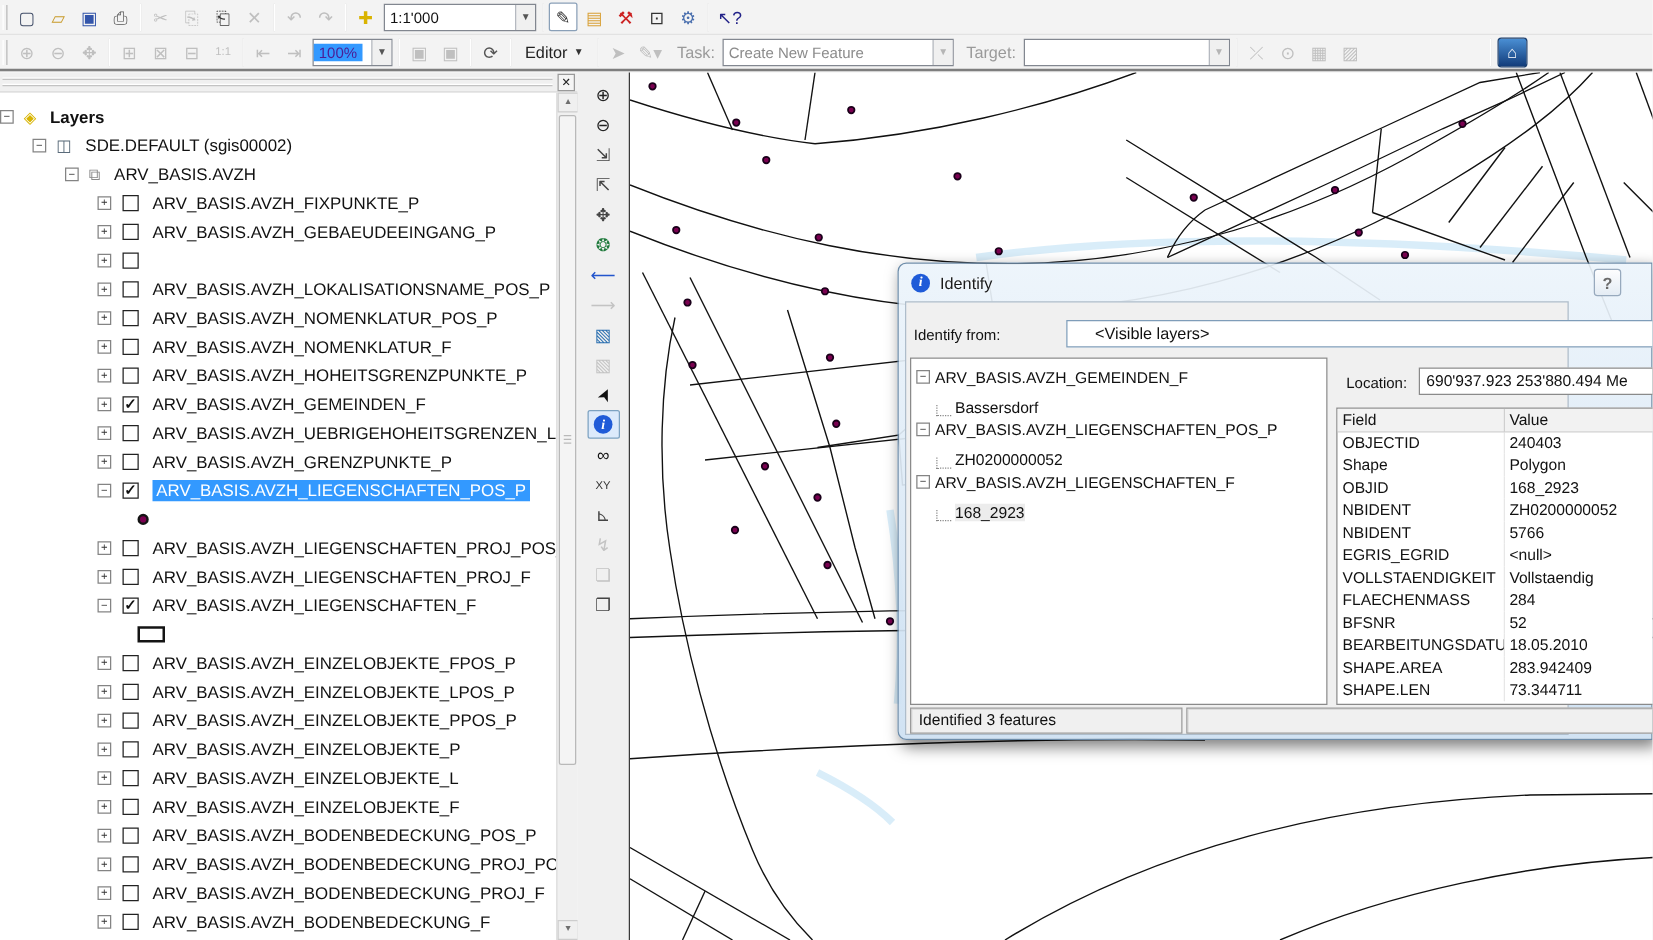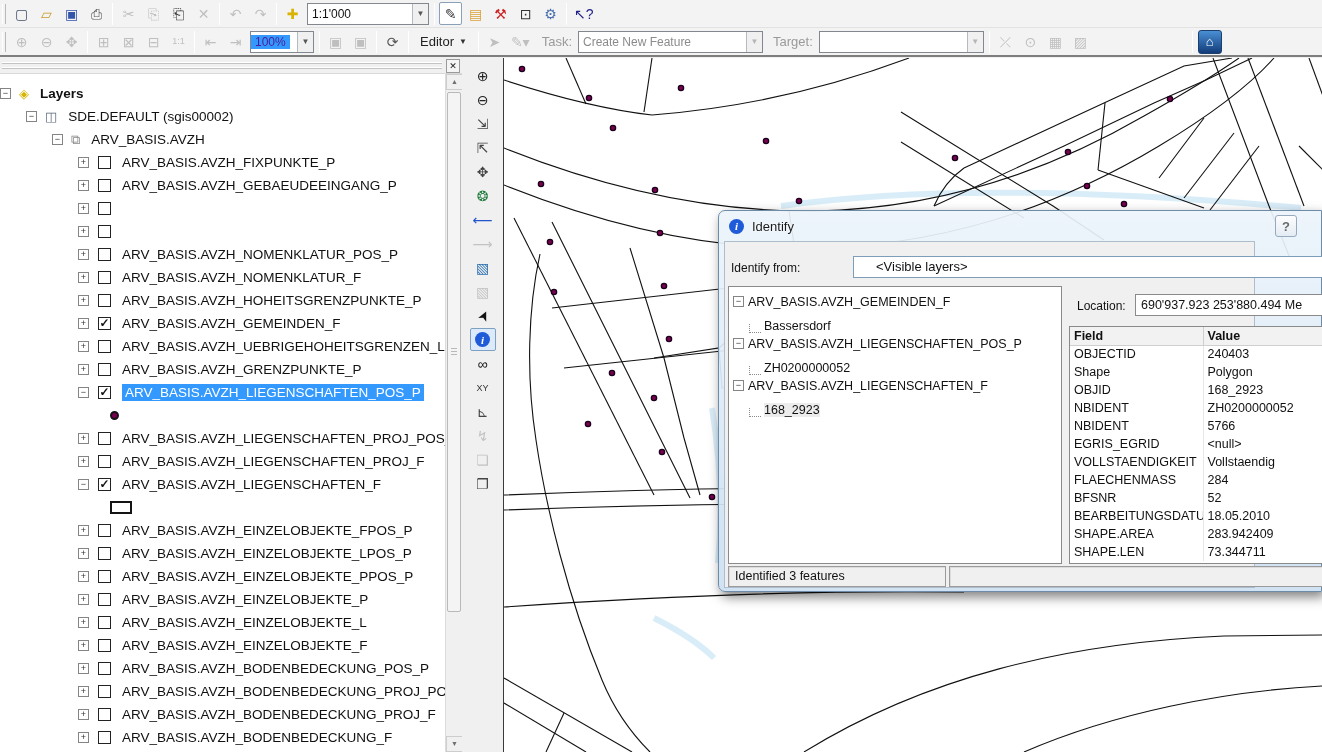--- a/index.html
+++ b/index.html
@@ -93,21 +93,21 @@
   .tree-parent .expander { margin-right:4px; }
   .tree-child { display:flex; align-items:flex-end; height:21px; font-size:12.5px; padding-left:16px; white-space:nowrap; }
   .tree-elbow { width:12px; height:9px; border-left:1px dotted #8a8a8a; border-bottom:1px dotted #8a8a8a; margin:-8px 3px 0 0; }
   .tree-child .val.selected { background:#ececec; }
   #id-loc-label { left:352px; top:57px; }
   #id-loc-box { position:absolute; left:410px; top:52px; width:188px; height:22px; background:#fff; border:1px solid #8a8a8a;
                 font-size:12.5px; padding:3px 0 0 5px; white-space:nowrap; overflow:hidden; }
   #id-table-wrap { position:absolute; left:344px; top:84px; width:255px; height:238px; background:#fff; border:1px solid #8a8a8a; overflow:hidden; }
   #id-table { border-collapse:collapse; width:300px; table-layout:fixed; font-size:12.5px; }
   #id-table th { background:#f2f2f2; border-right:1px solid #cfcfcf; border-bottom:1px solid #cfcfcf;
-                 font-weight:bold; text-align:left; padding:1px 4px; height:18px;margin-left:48px; }
+                 font-weight:normal; text-align:left; padding:1px 4px; height:18px;margin-left:48px; }
   #id-table td { border-right:1px solid #e7e7e7; padding:0 4px; height:18px; white-space:nowrap; overflow:hidden; }
   #id-table col.c1 { width:133px; }
   .id-status { position:absolute; top:324px; height:21px; background:#f0f0f0; border:1px solid #9b9b9b;
                box-shadow:inset 1px 1px 0 #dcdcdc; font-size:12.5px; padding:2px 0 0 6px; }
   #id-status1 { left:3px; width:218px; }
   #id-status2 { left:224px; width:374px; }
 </style>
 </head>
 <body>
 
@@ -223,20 +223,21 @@
         <span class="cbx"></span>
         <span class="toc-label">ARV_BASIS.AVZH_GEBAEUDEEINGANG_P</span>
       </div>
       <div class="toc-row" style="padding-left: 78px;">
         <span class="expander">+</span>
         <span class="cbx"></span>
       </div>
       <div class="toc-row" style="padding-left: 78px;">
         <span class="expander">+</span>
         <span class="cbx"></span>
+        <span class="toc-label">ARV_BASIS.AVZH_LOKALISATIONSNAME_POS_P</span>
       </div>
       <div class="toc-row" style="padding-left: 78px;">
         <span class="expander">+</span>
         <span class="cbx"></span>
         <span class="toc-label">ARV_BASIS.AVZH_NOMENKLATUR_POS_P</span>
       </div>
       <div class="toc-row" style="padding-left: 78px;">
         <span class="expander">+</span>
         <span class="cbx"></span>
         <span class="toc-label">ARV_BASIS.AVZH_NOMENKLATUR_F</span>

